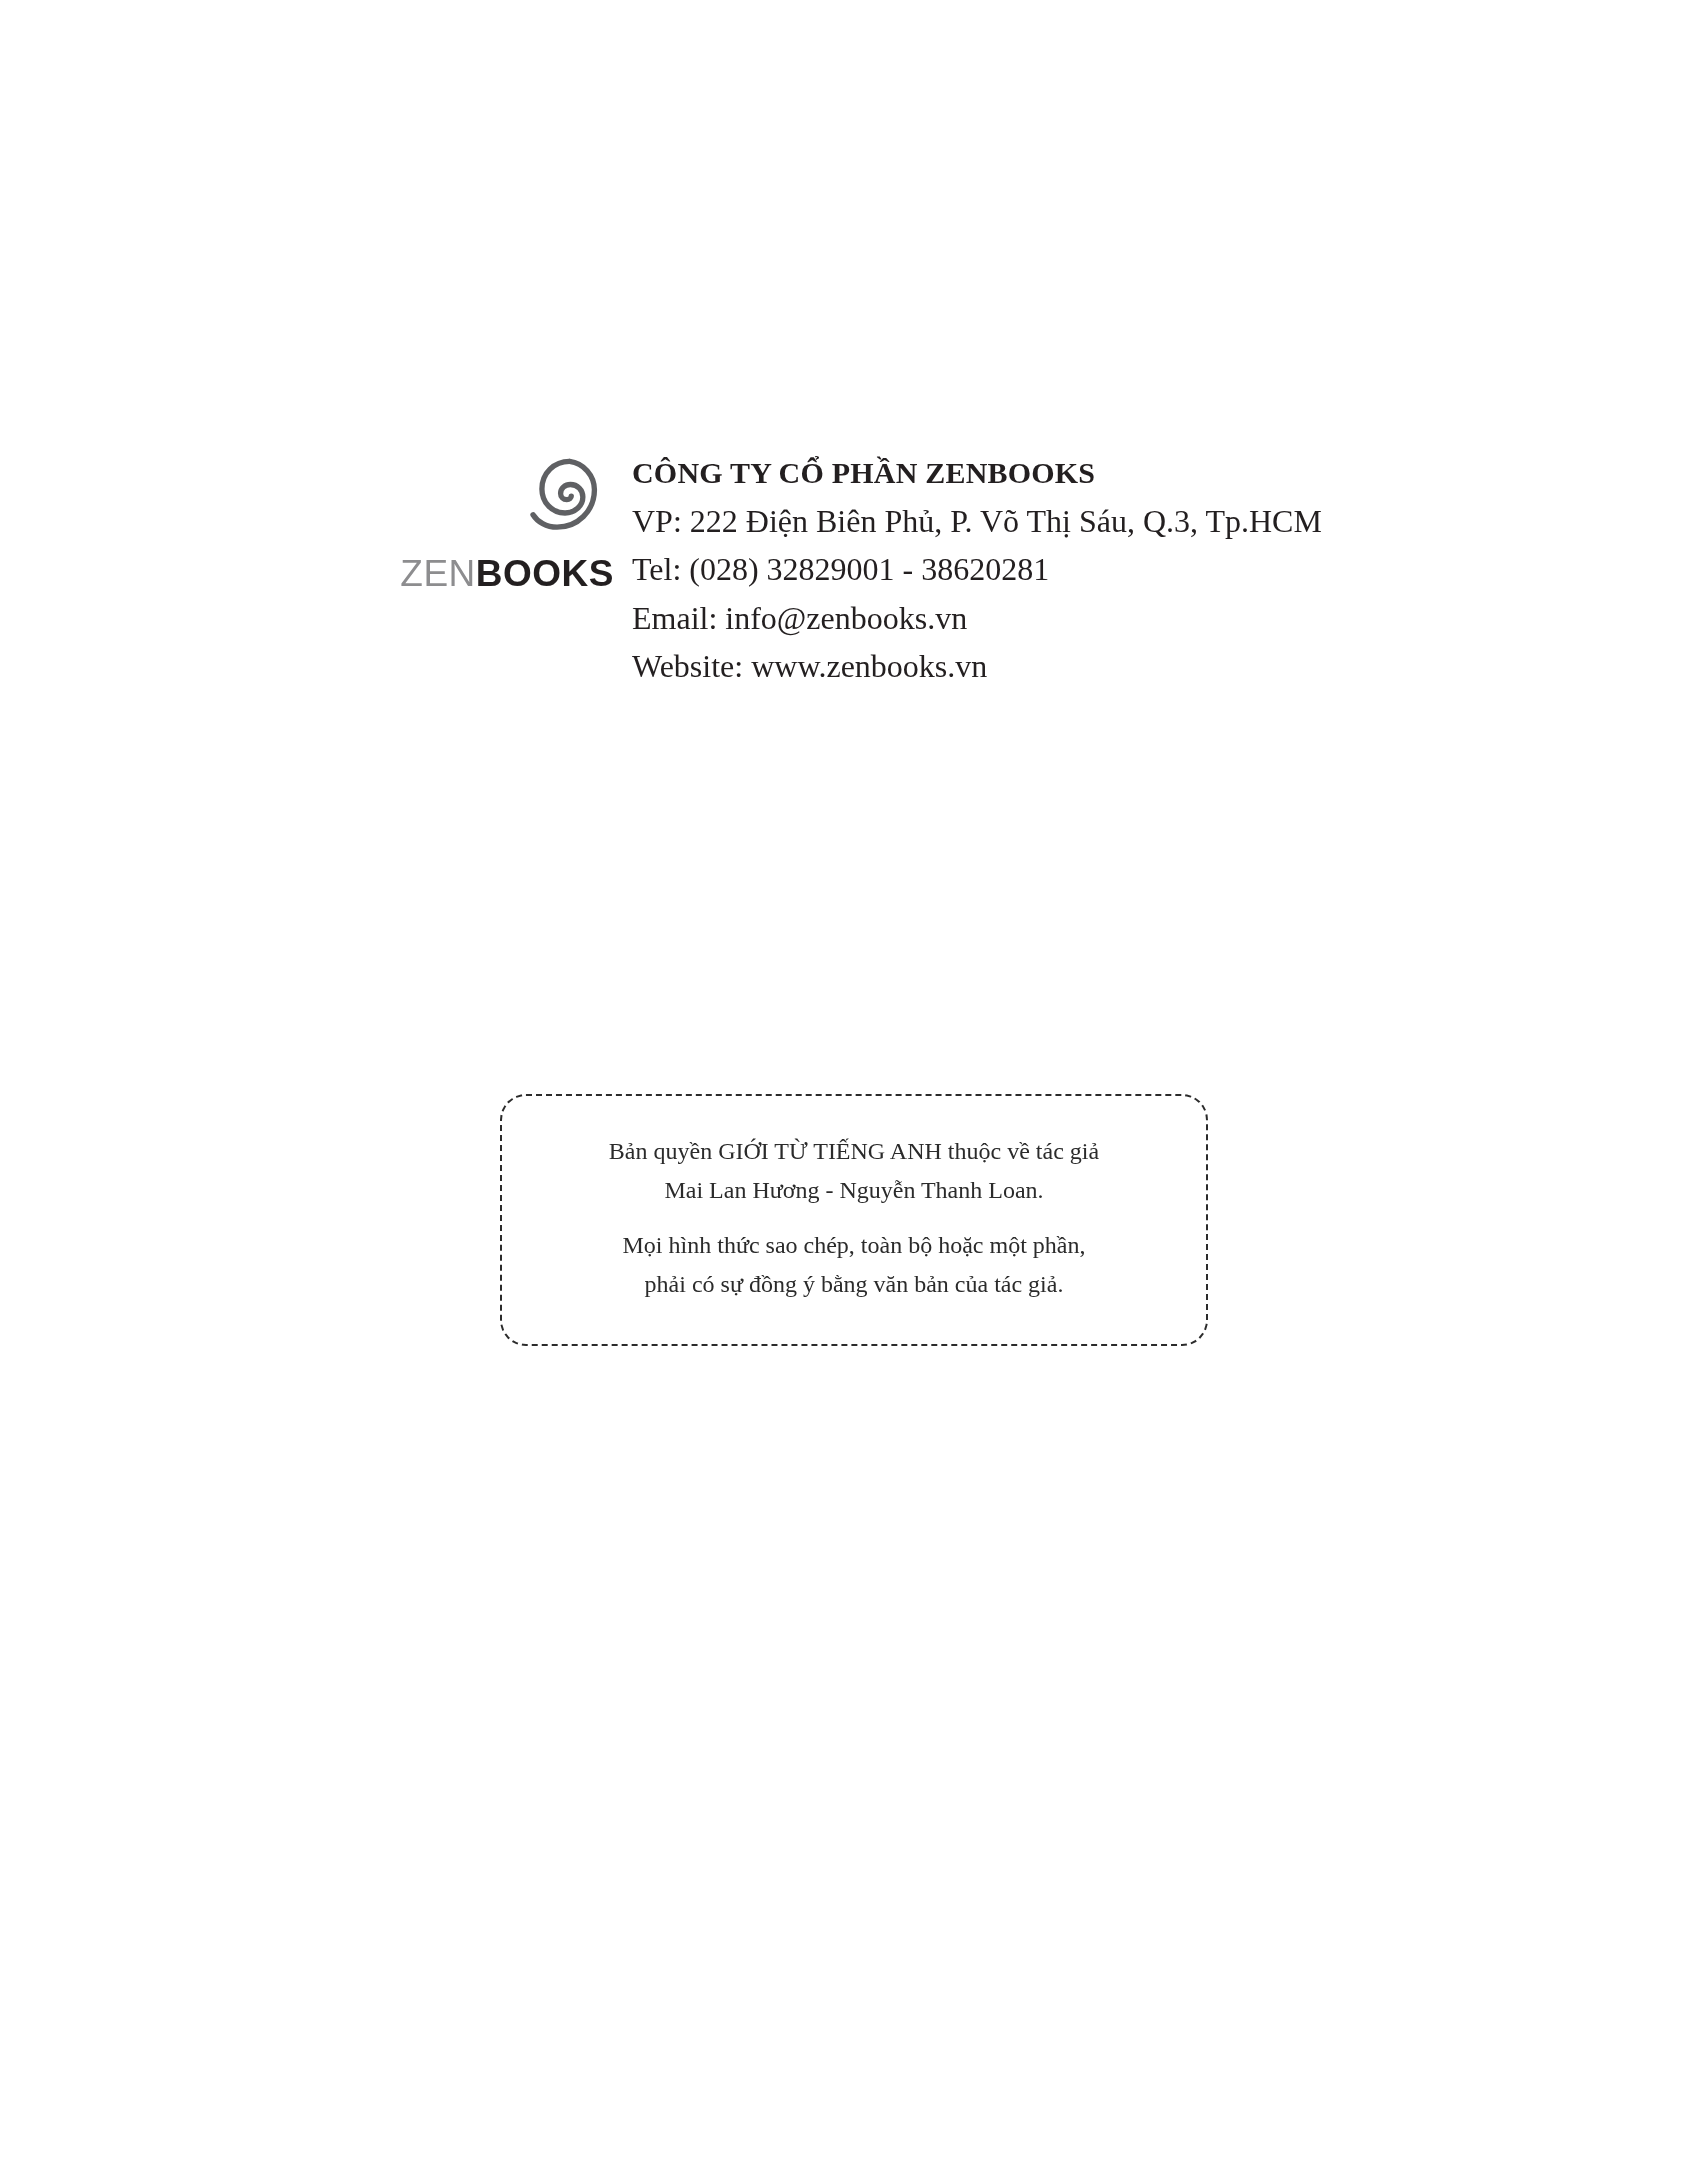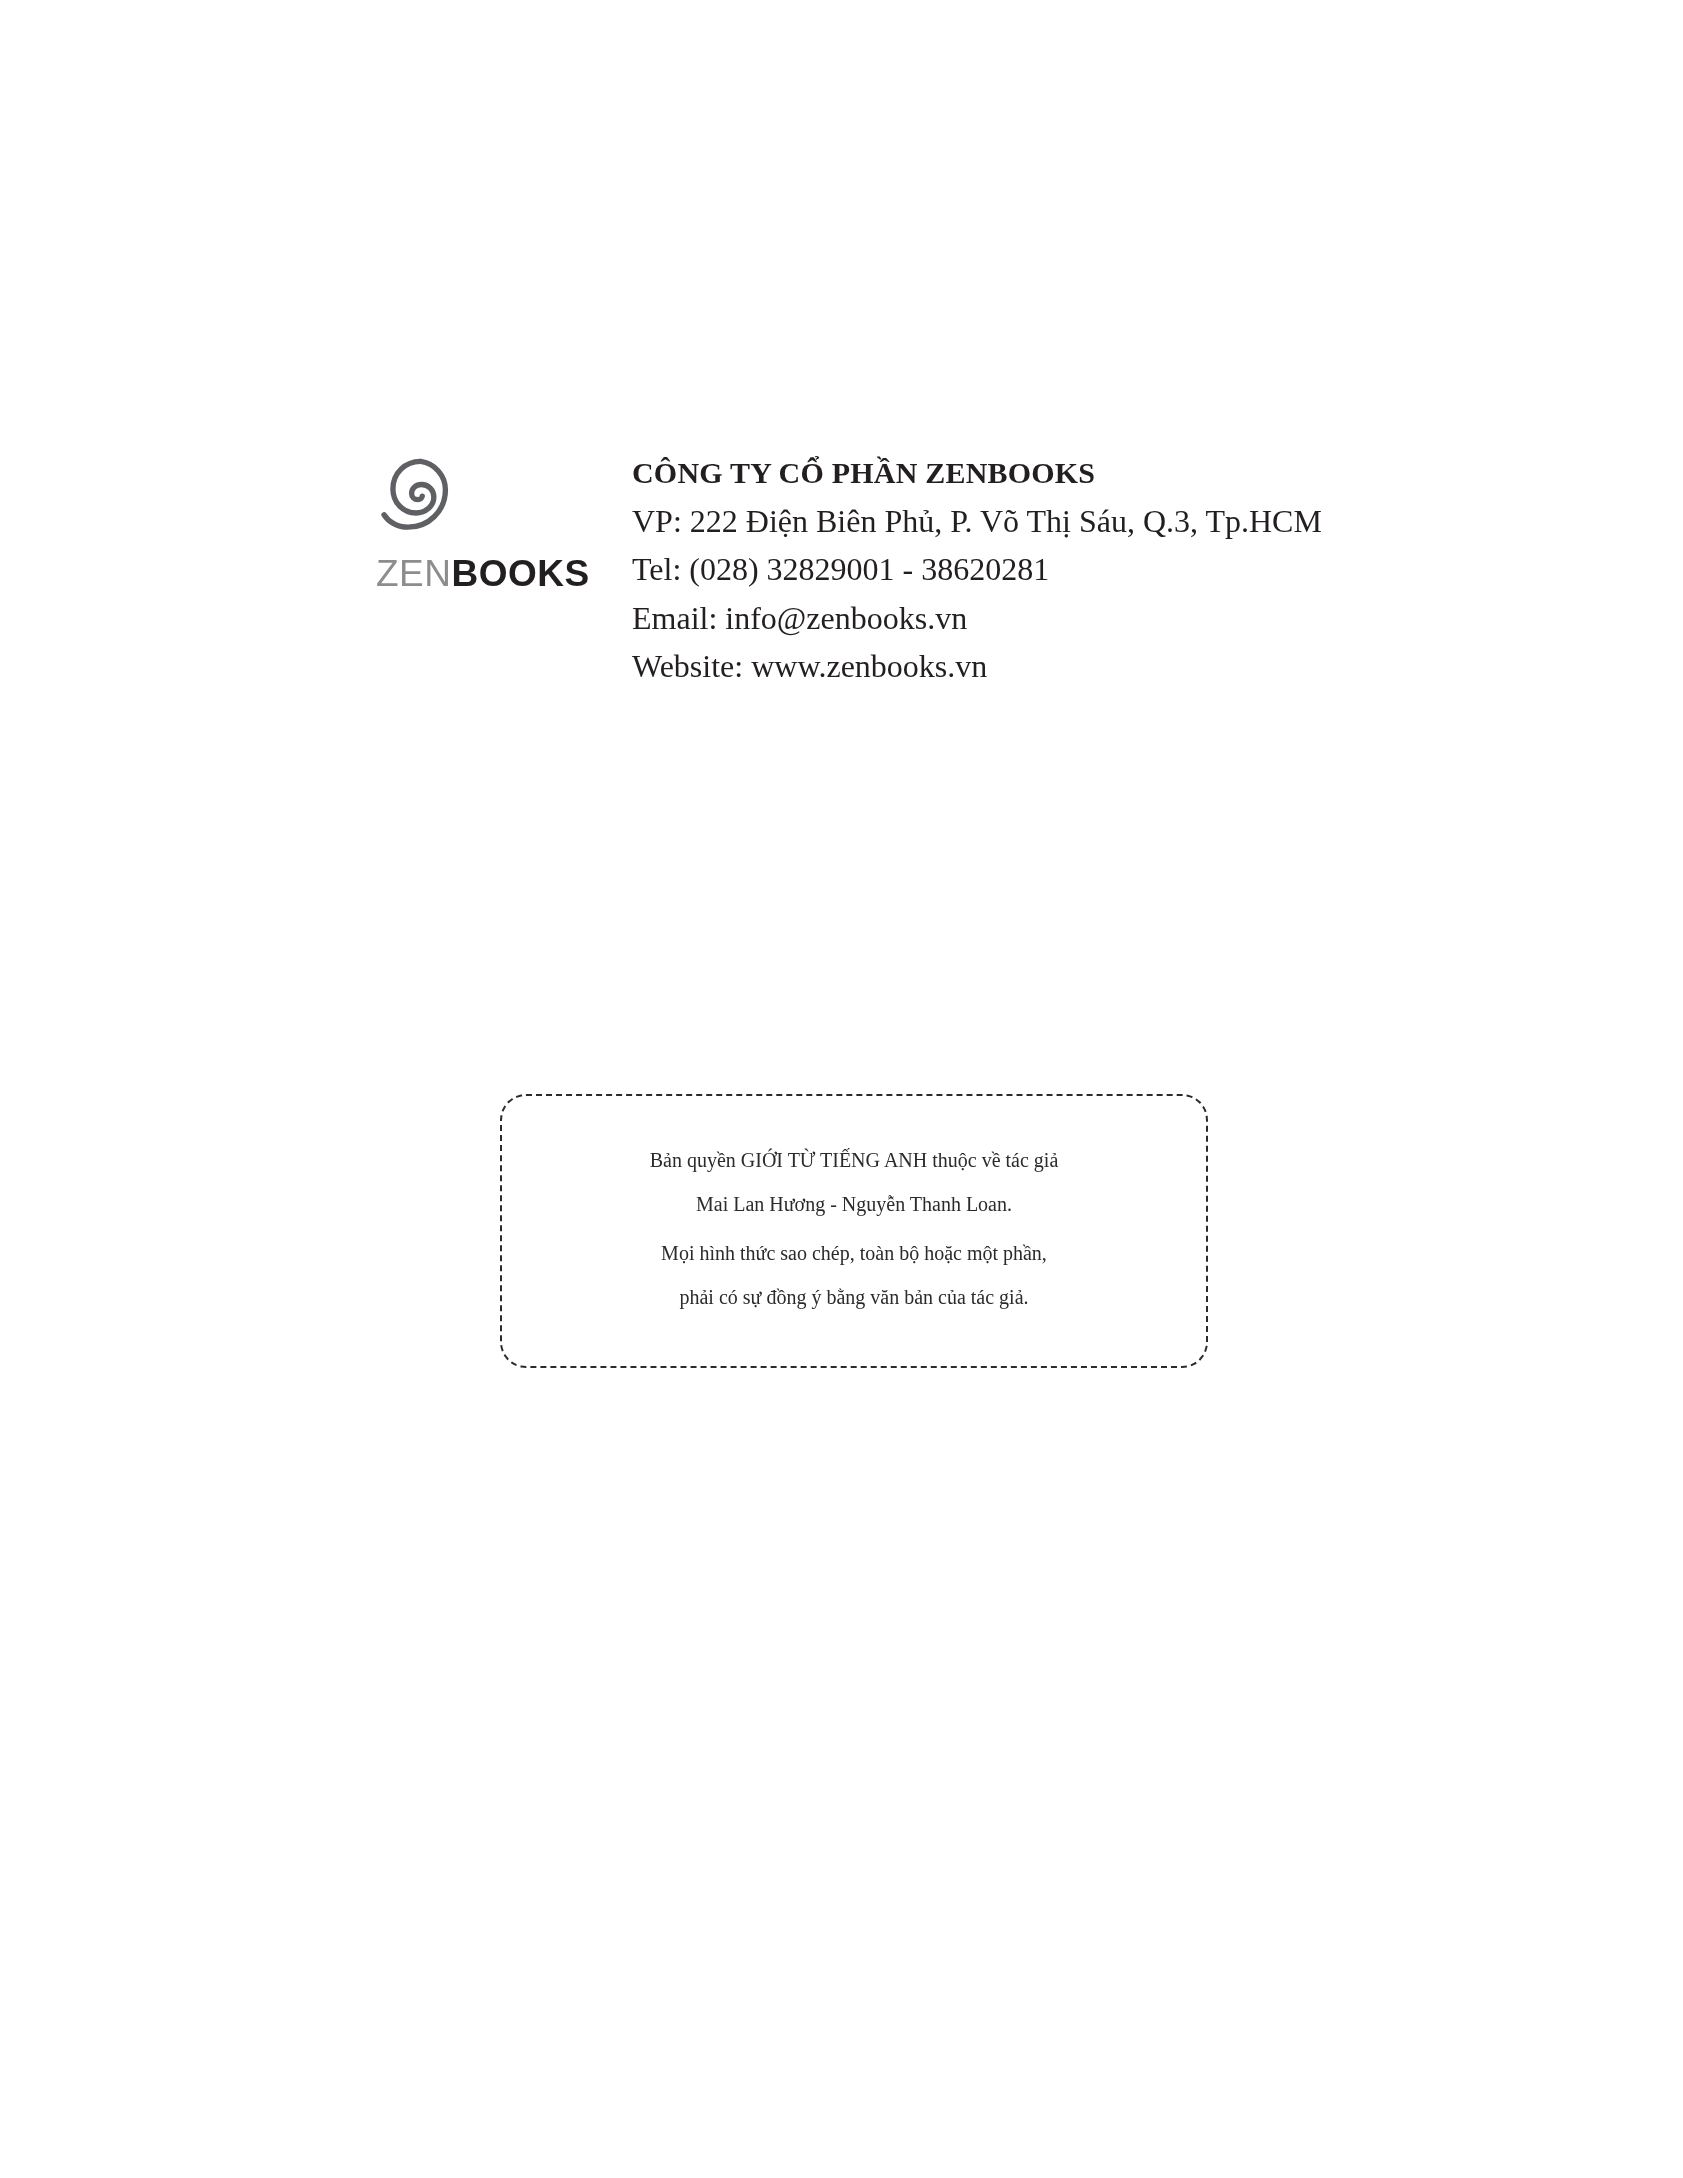--- a/index.html
+++ b/index.html
@@ -33,21 +33,21 @@
     width: 931px;
     display: flex;
     align-items: flex-start;
   }
 
   .logo-wrap {
     width: 238px;
     flex: 0 0 238px;
     display: flex;
     flex-direction: column;
-    align-items: flex-start;
+    align-items: flex-end;
     padding-top: 40px;
   }
 
   .logo-mark {
     width: 89px;
     height: 89px;
     display: block;
   }
 
   .logo-wordmark {
@@ -97,22 +97,22 @@
     top: 1094px;
     width: 708px;
     box-sizing: border-box;
     border: 2px dashed #2b2b2b;
     border-radius: 26px;
     padding: 36px 40px 40px 40px;
     text-align: center;
   }
 
   .copyright-box p {
-    margin: 12px;
-    font-size: 20px;
+    margin: 0;
+    font-size: 24px;
     line-height: 1.62;
     color: #2b2b2b;
   }
   .copyright-box p.spaced {
     margin-top: 16px;
   }
 </style>
 </head>
 <body>
 

